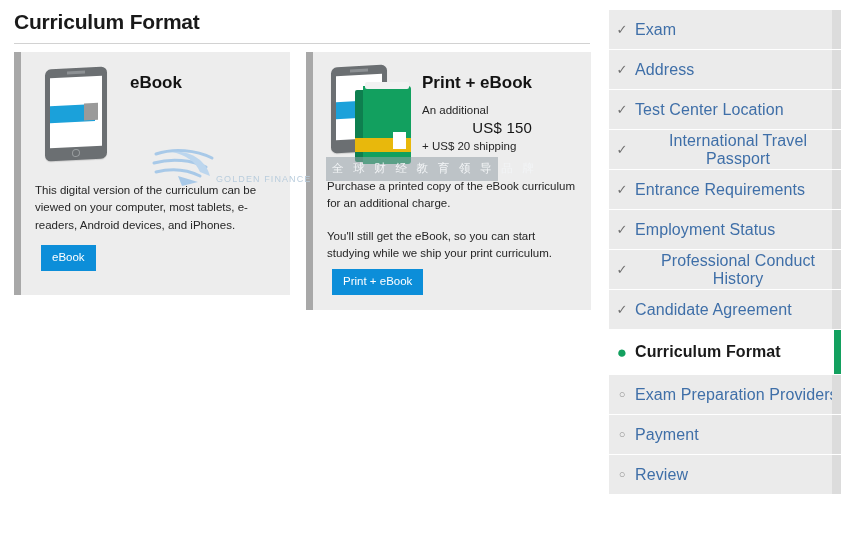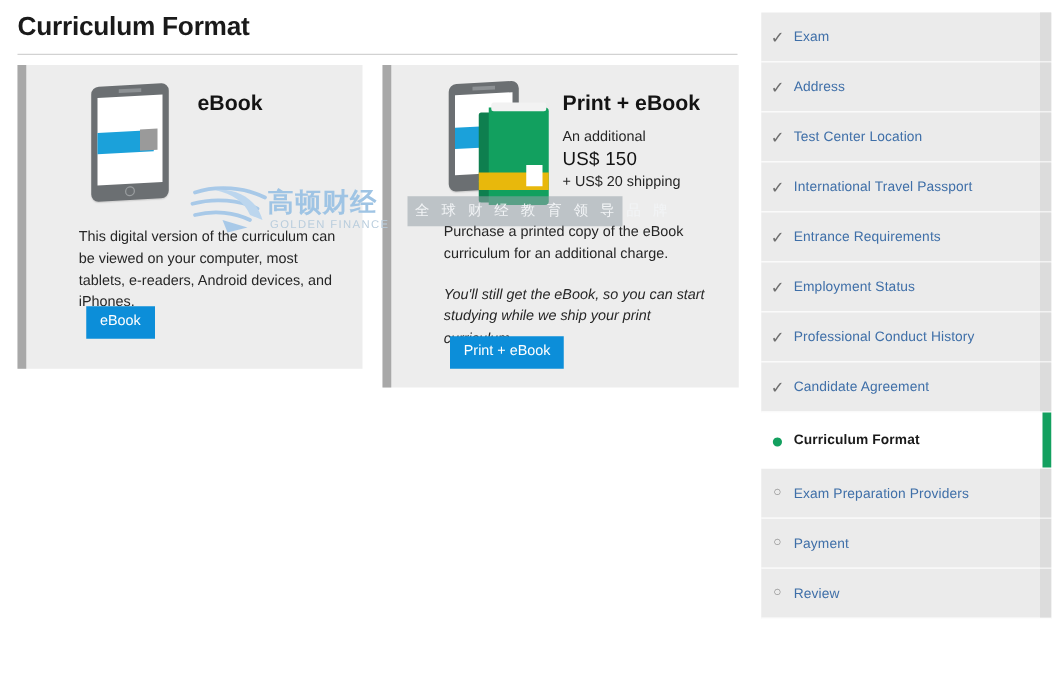--- a/index.html
+++ b/index.html
@@ -36,21 +36,20 @@
   }
   .card-strip {
     width: 7px;
     background: #a8a8a8;
     flex: 0 0 7px;
   }
   .card-body {
     flex: 1 1 auto;
     position: relative;
     padding: 10px 12px 10px 14px;
-    margin-left: 28px;
   }
 
   #card-ebook   { left: 14px;  top: 52px; width: 276px; height: 243px; }
   #card-print   { left: 306px; top: 52px; width: 285px; height: 258px; }
 
   
   .card-head { display: flex; align-items: flex-start; }
   .icon-wrap { position: relative; width: 95px; height: 108px; flex: 0 0 95px; }
   .head-text { padding-top: 12px; }
   .card-h {
@@ -58,20 +57,21 @@
     margin: 0 0 9px 0; line-height: 1.1;
   }
   .card-sub {
     font-size: 11.5px; color: #262626; line-height: 1.42;
     max-width: 165px;
   }
   .price-small { font-size: 11.5px; color: #262626; line-height: 1.45; }
   .price-big {
     font-size: 15px; color: #141414; line-height: 1.3;
     letter-spacing: 0.2px;
+    text-align: right;
   }
 
   
   .tablet {
     position: absolute;
     left: 10px; top: 6px;
     width: 62px; height: 92px;
     background: #6b6f72;
     border-radius: 6px;
     transform: skewY(-3deg);
@@ -230,23 +230,24 @@
   }
   .step-row .mark {
     width: 26px;
     text-align: center;
     font-size: 12px;
     color: #7a7a7a;
     flex: 0 0 26px;
     line-height: 1;
   }
   .step-row .lbl {
-    font-size: 11px;
+    font-size: 16px;
     color: #3f6fa8;
     letter-spacing: 0.1px;
+    text-align: center;
   }
   .step-row .edge {
     position: absolute;
     right: 0; top: 0; bottom: 0;
     width: 9px;
     background: #dcdcdc;
   }
   .step-row.done .mark { color: #6f6f6f; font-size: 13px; }
   .step-row.todo .mark { color: #8e8e8e; font-size: 11px; }
   .step-row.active {
@@ -321,38 +322,37 @@
         <div class="head-text">
           <div class="card-h">Print + eBook</div>
           <div class="price-small">An additional</div>
           <div class="price-big">US$ 150</div>
           <div class="price-small">+ US$ 20 shipping</div>
         </div>
       </div>
 
       <div class="body-block">
         <p class="card-p">Purchase a printed copy of the eBook curriculum for an additional charge.</p>
-        <p class="card-p" style="margin-top:15px;font-style:italic;">You'll still get the eBook, so you can start studying while we ship your print curriculum.</p>
+        <p class="card-p" style="margin-top:15px;">You'll still get the eBook, so you can start studying while we ship your print curriculum.</p>
       </div>
 
       <button class="btn" id="btn-print">Print + eBook</button>
     </div>
   </div>
 
   <div class="wm">
     <svg width="70" height="46" viewBox="0 0 70 46" aria-hidden="true">
       <g fill="none" stroke="#a8c9e8" stroke-width="3" stroke-linecap="round">
         <path d="M4 8 C22 2, 44 4, 60 12"></path>
         <path d="M2 17 C20 12, 40 14, 54 21"></path>
         <path d="M4 26 C20 22, 36 24, 48 30"></path>
       </g>
       <path d="M20 6 C38 4, 54 14, 58 30 L48 26 C44 16, 34 9, 20 6 Z" fill="#bcd6ee"></path>
       <path d="M26 30 L46 36 L30 40 Z" fill="#a8c9e8"></path>
     </svg>
-    <div class="wm-cn">高顿财经</div>
     <div class="wm-en">GOLDEN FINANCE</div>
   </div>
 
   <div class="wm-band">
     <span>全 球 财 经 教 育 领 导 品 牌</span>
   </div>
 
   <div id="steps">
 
     <div class="step-row done">

